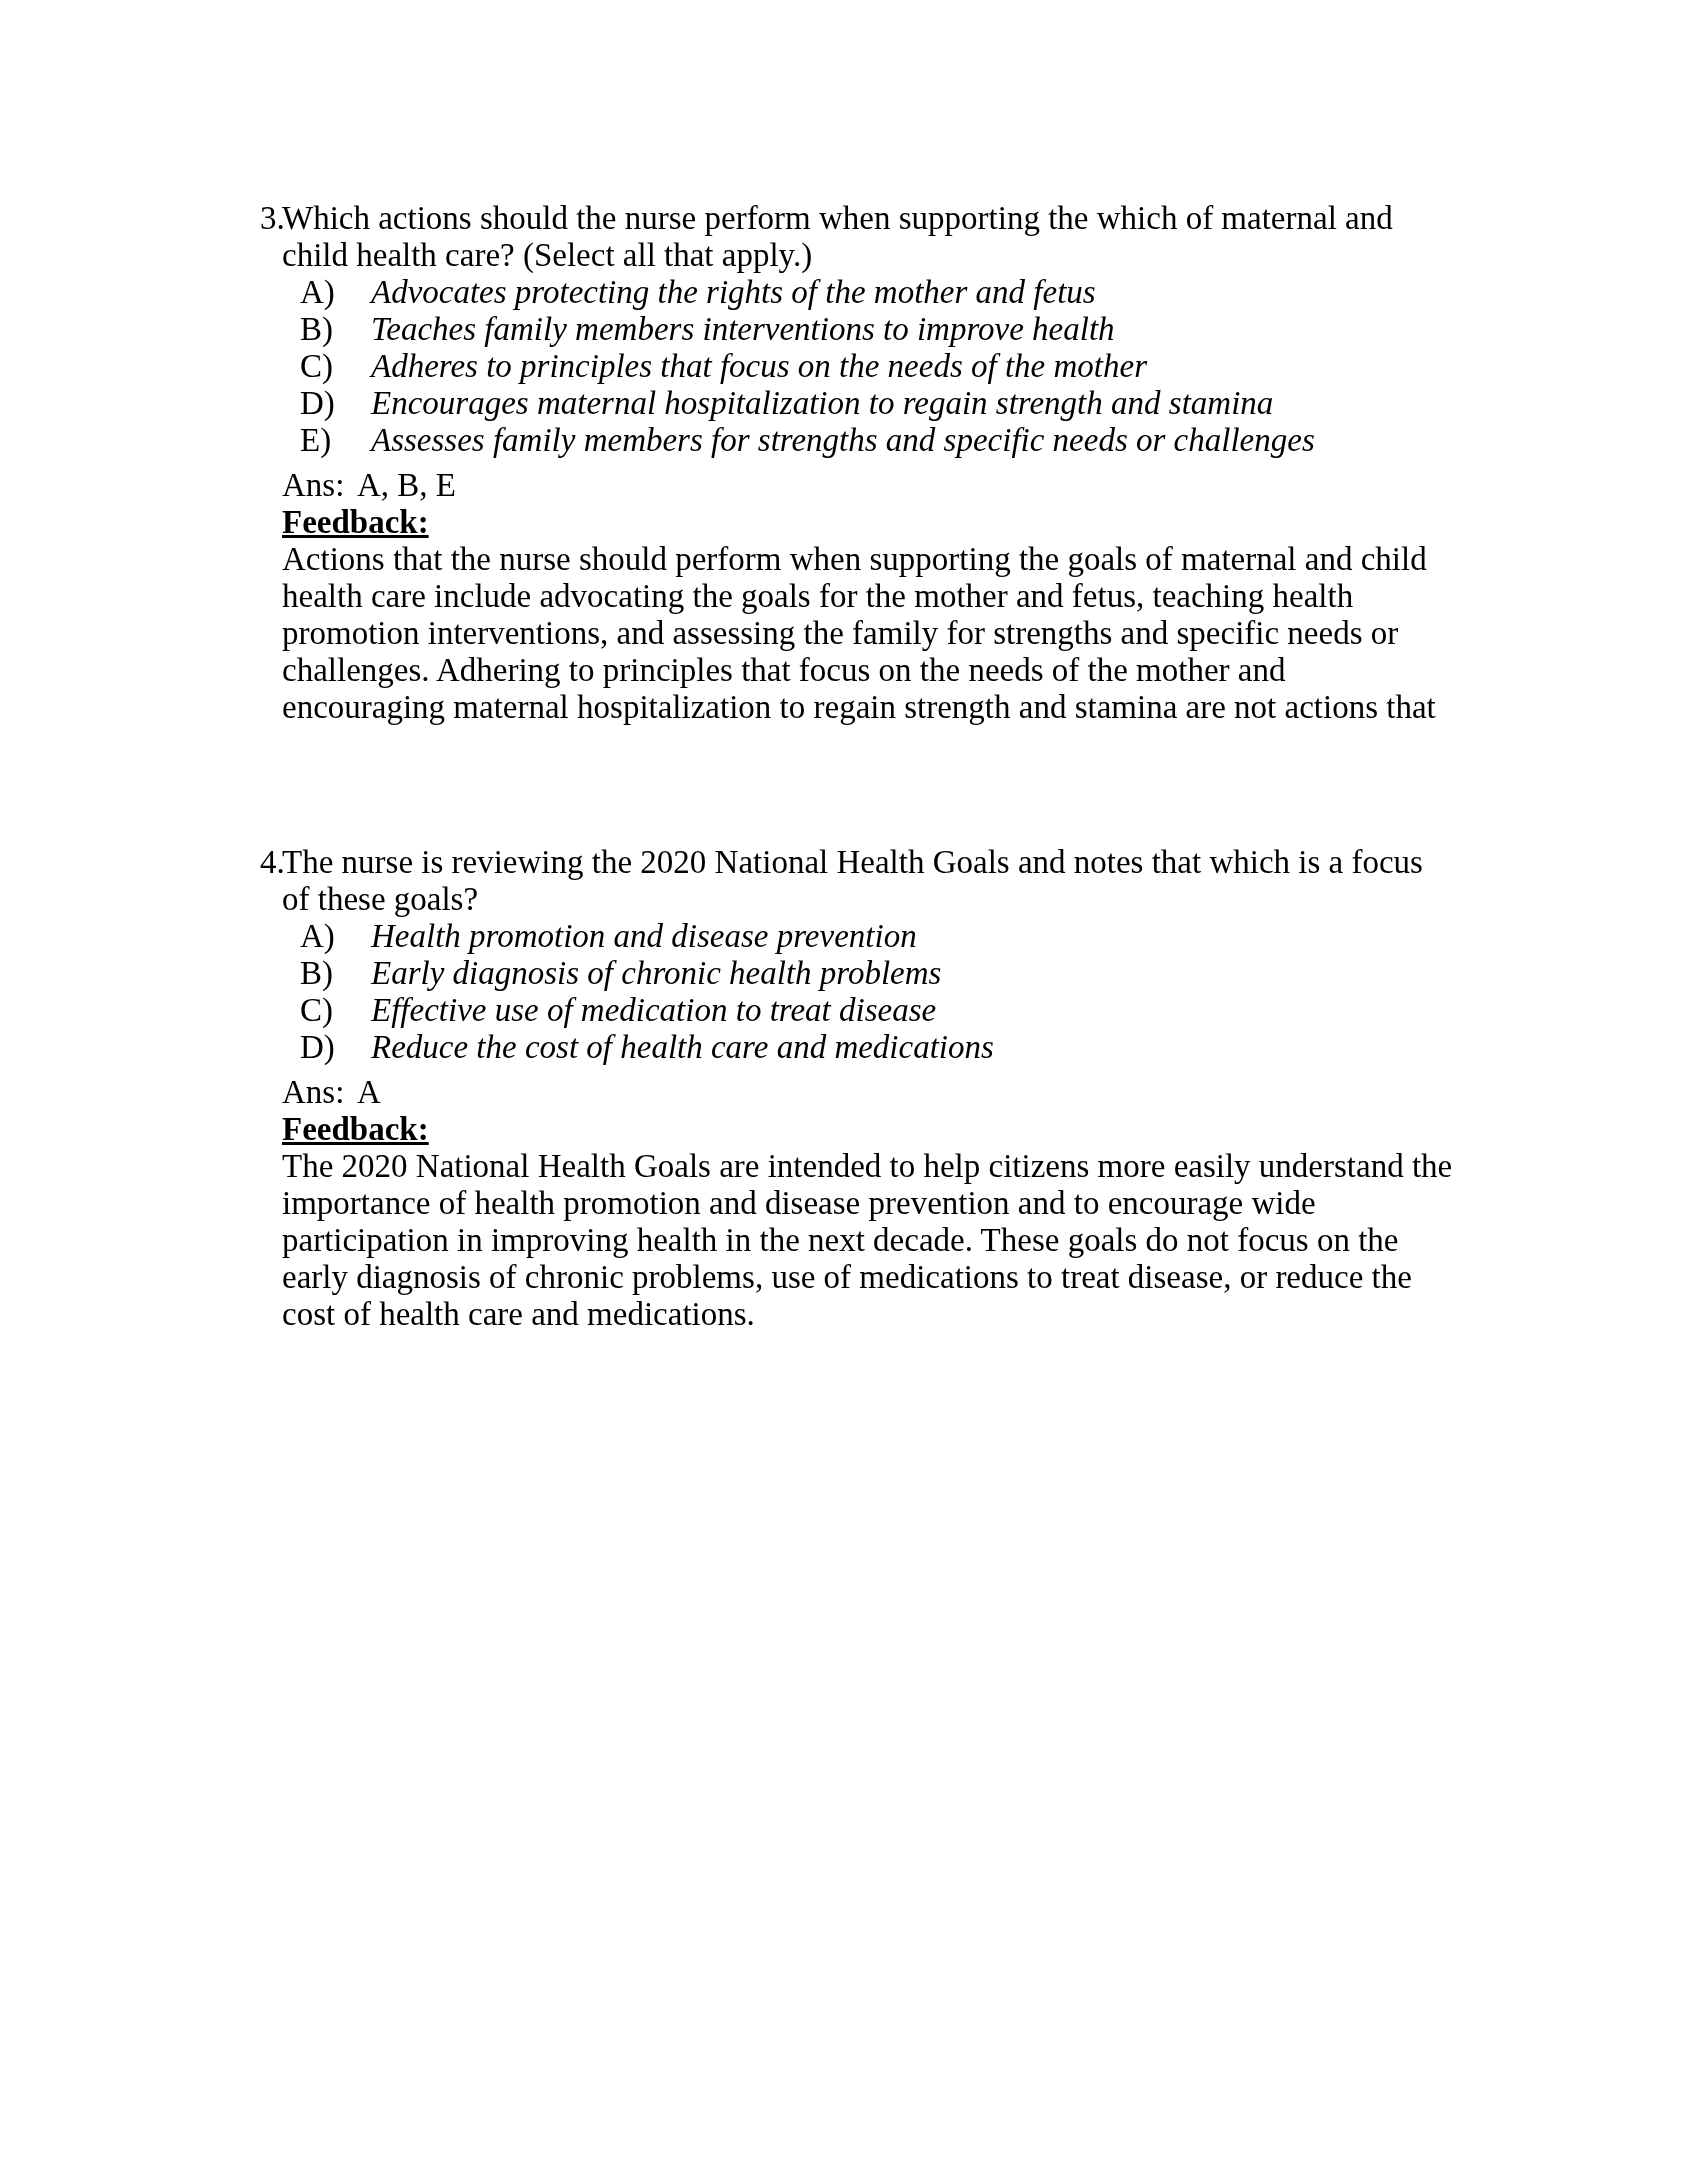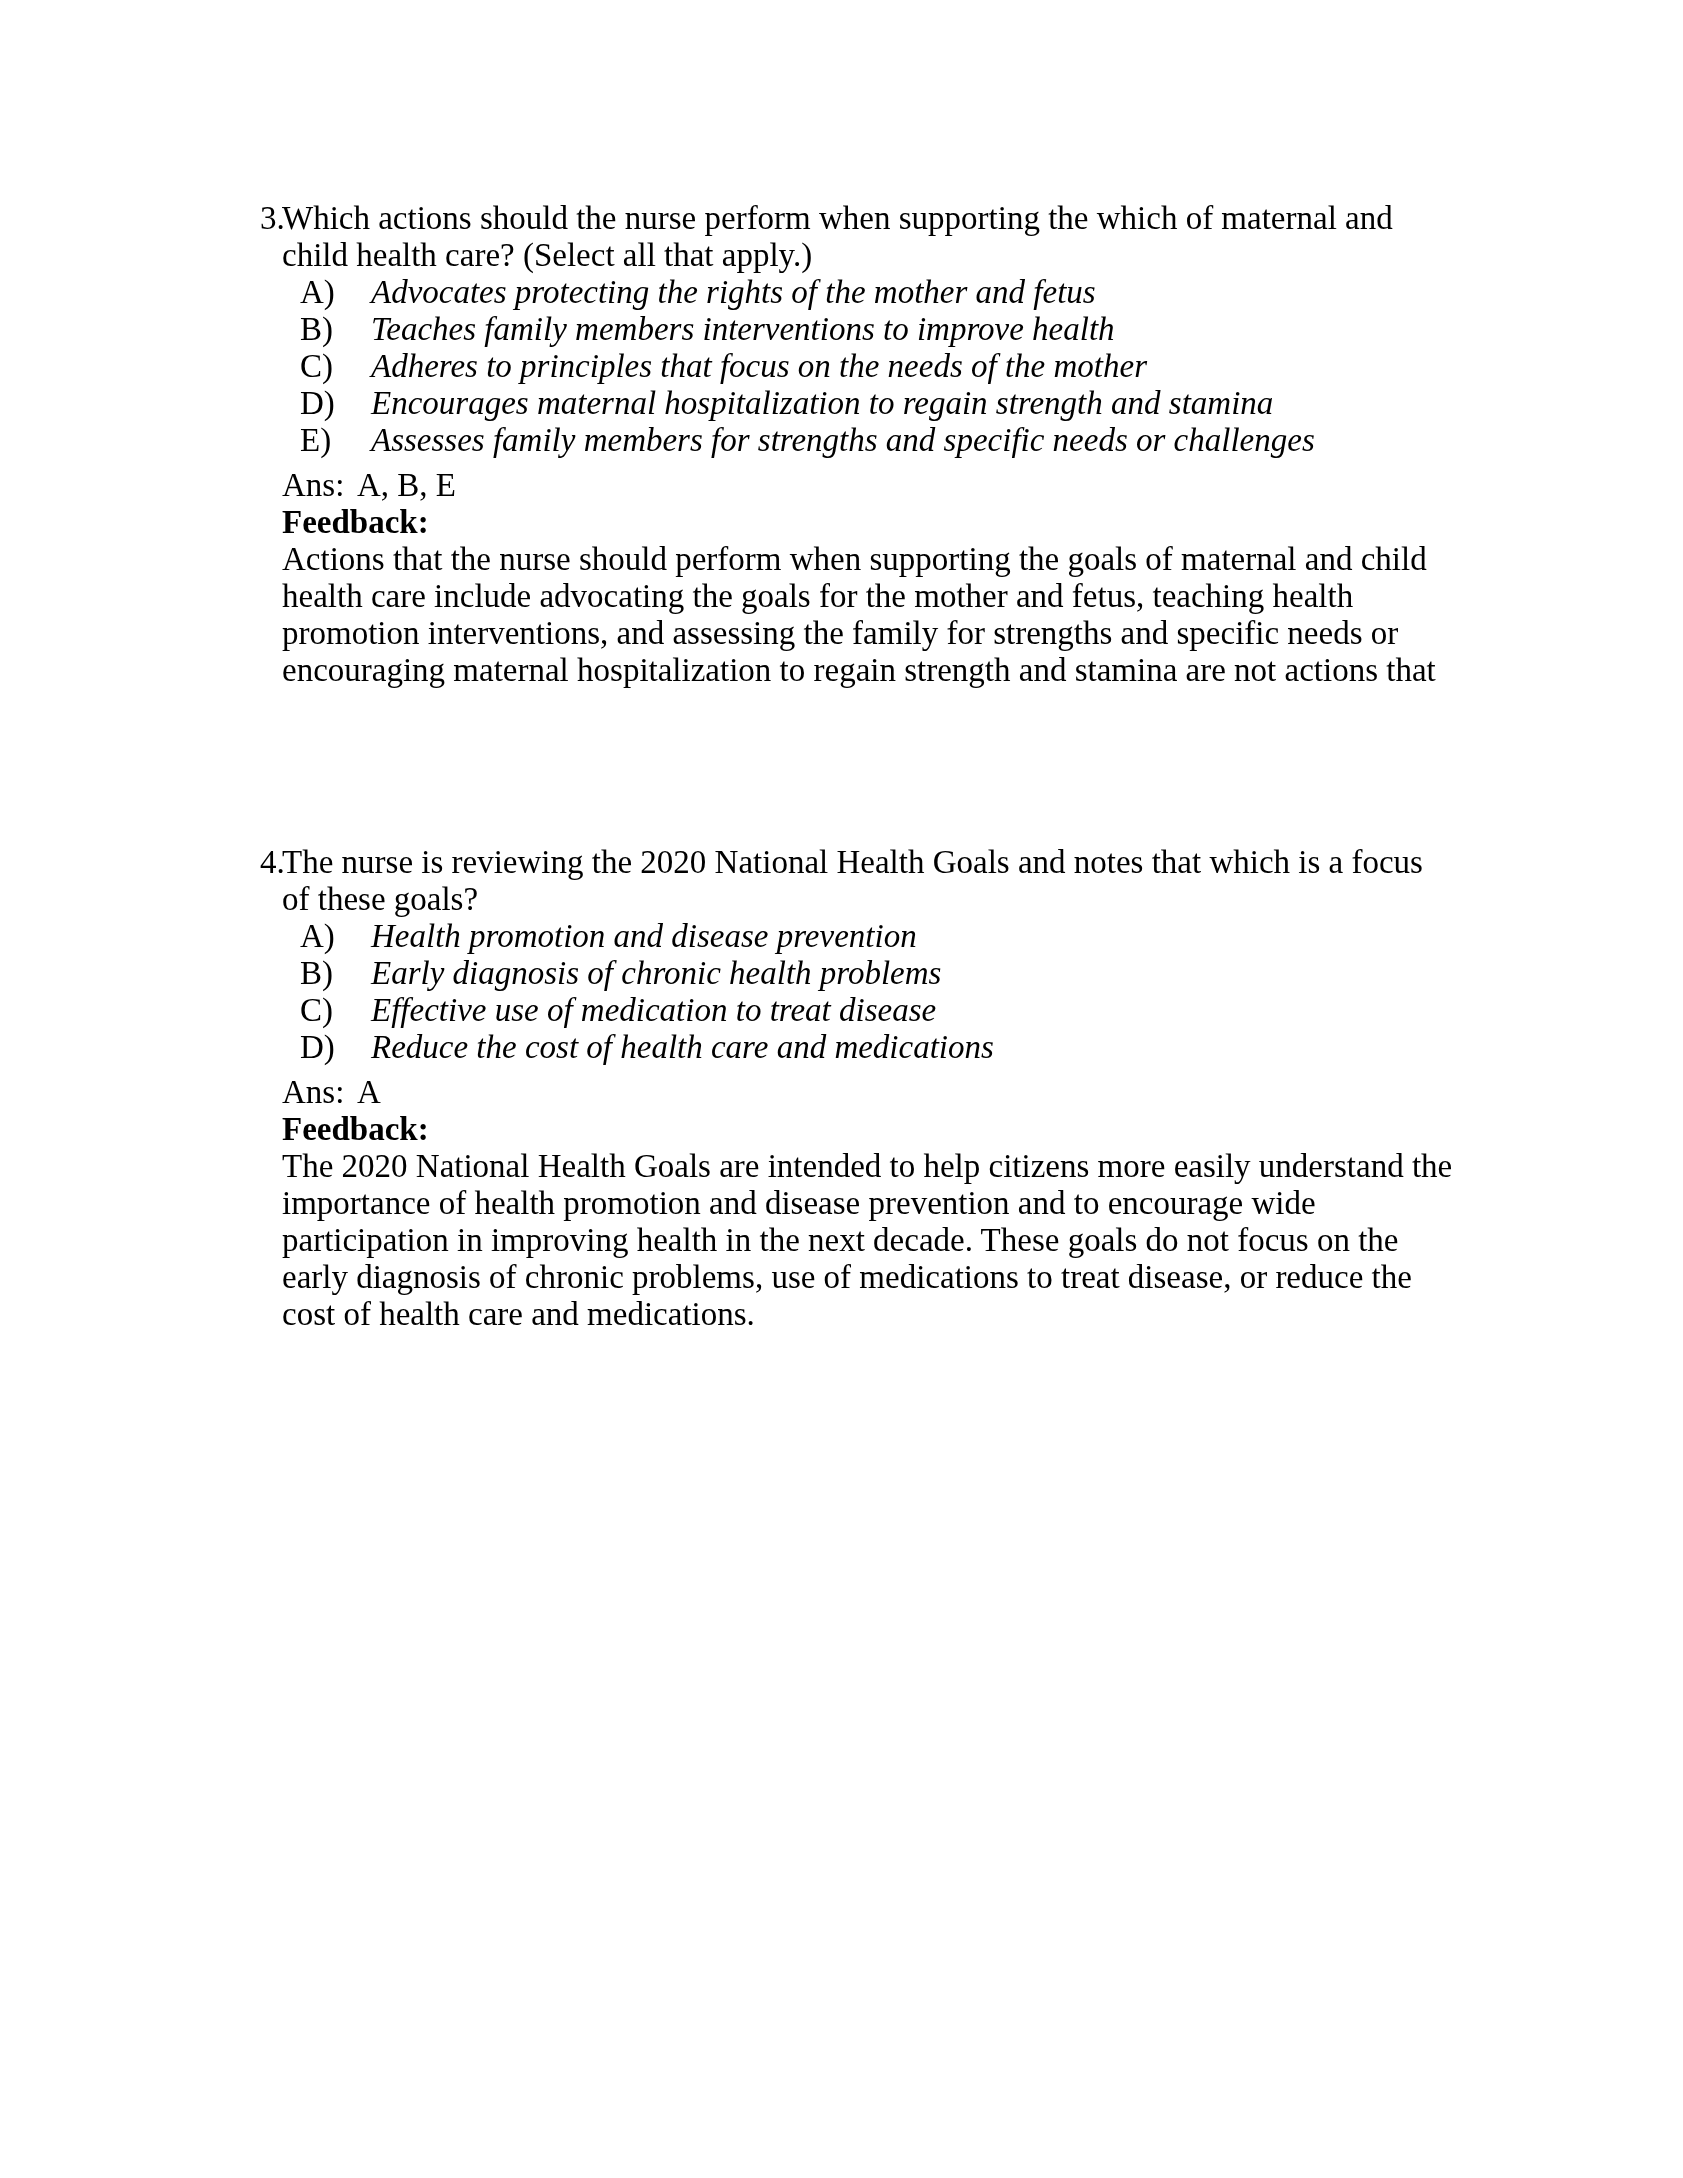--- a/index.html
+++ b/index.html
@@ -54,20 +54,21 @@
     display: flex;
     margin-top: 8px;
   }
   .ans-label {
     display: inline-block;
     width: 75px;
     flex: 0 0 auto;
   }
   .fb-heading {
     font-weight: bold;
+    text-decoration: underline;
   }
   #q3 { top: 200px; }
   #q4 { top: 844px; }
   .footer {
     position: absolute;
     top: 2044px;
     left: 0;
     width: 100%;
     height: 37px;
     line-height: 37px;
@@ -105,20 +106,21 @@
         <span class="opt-text">Assesses family members for strengths and specific needs or challenges</span>
       </div>
       <div class="row ans-row">
         <span class="ans-label">Ans:</span>
         <span class="ans-value">A, B, E</span>
       </div>
       <div class="row fb-heading">Feedback:</div>
       <div class="row">Actions that the nurse should perform when supporting the goals of maternal and child</div>
       <div class="row">health care include advocating the goals for the mother and fetus, teaching health</div>
       <div class="row">promotion interventions, and assessing the family for strengths and specific needs or</div>
+      <div class="row">challenges. Adhering to principles that focus on the needs of the mother and</div>
       <div class="row">encouraging maternal hospitalization to regain strength and stamina are not actions that</div>
     </div>
   </div>
 
   <div class="q-block" id="q4">
     <span class="qnum">4.</span>
     <div class="q-content">
       <div class="row">The nurse is reviewing the 2020 National Health Goals and notes that which is a focus</div>
       <div class="row">of these goals?</div>
       <div class="row option-row">

